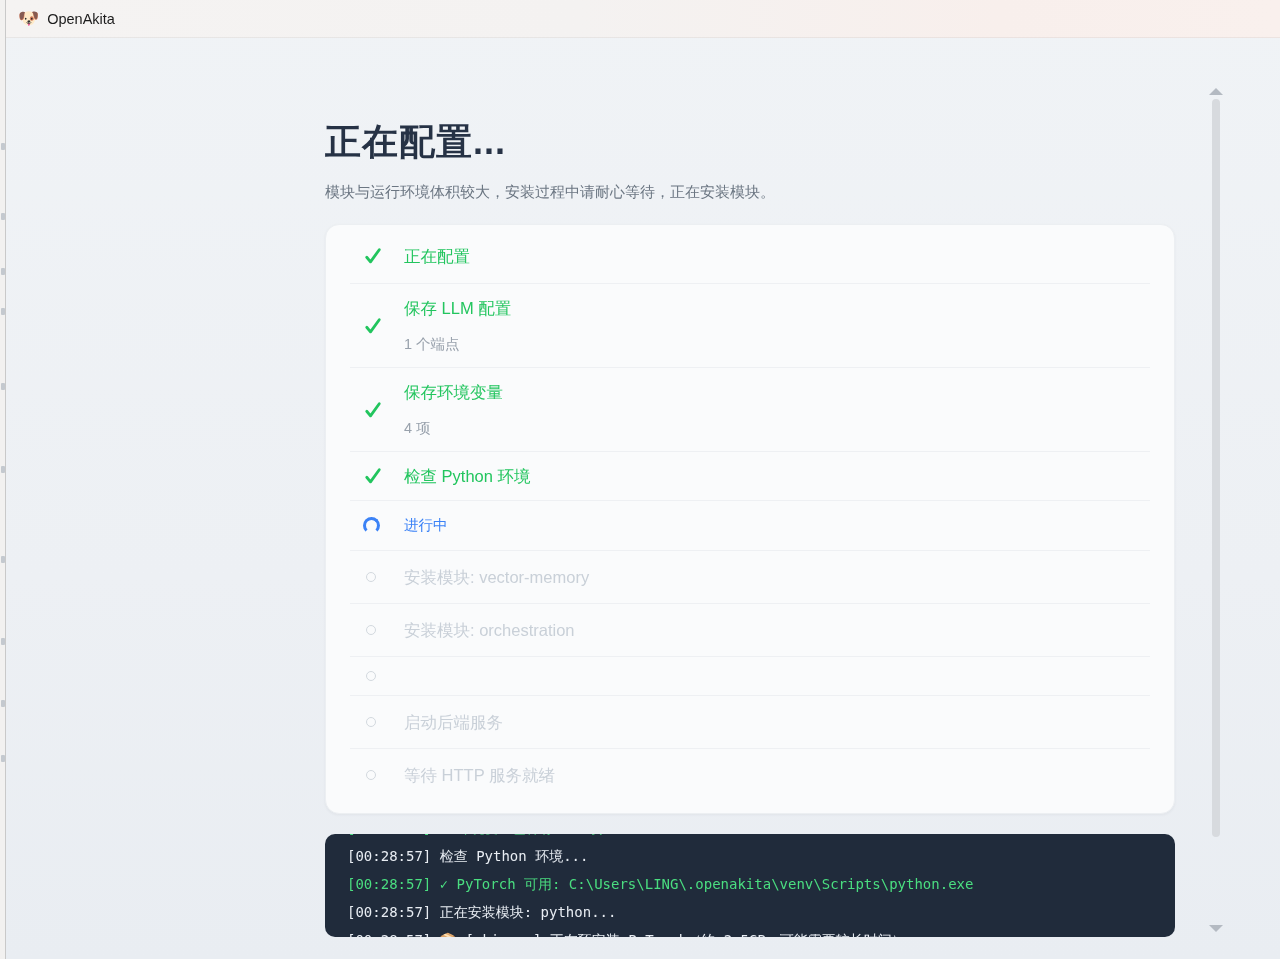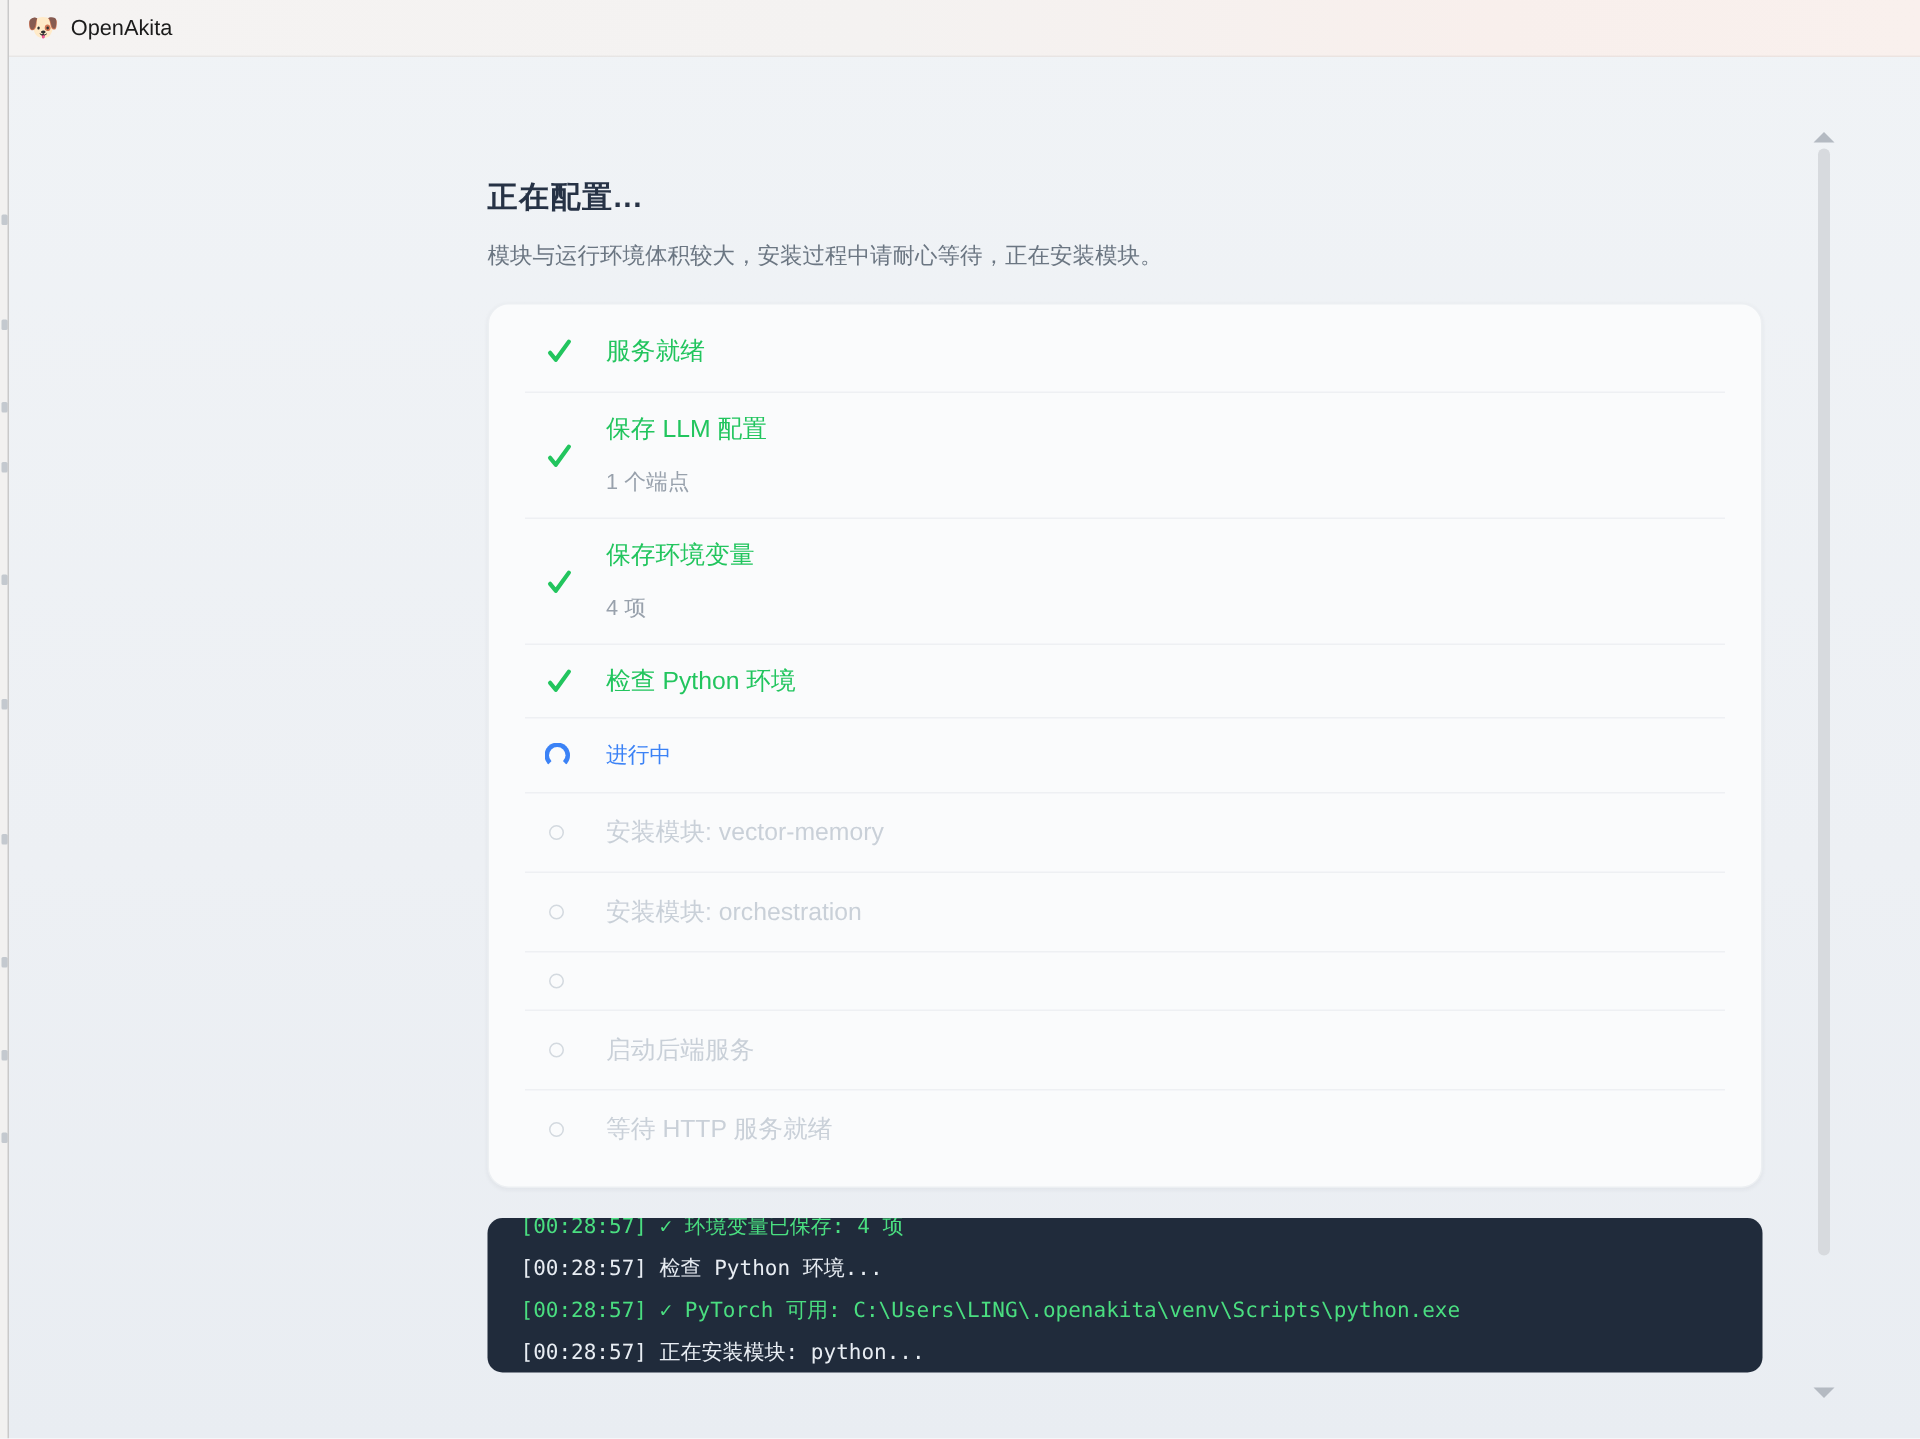--- a/index.html
+++ b/index.html
@@ -16,21 +16,21 @@
   .titlebar { position:absolute; left:6px; top:0; width:1274px; height:38px;
     background:linear-gradient(90deg,#f5f3f2 0%,#f4f2f1 45%,#f8efec 78%,#f9f0ed 100%);
     border-bottom:1px solid rgba(0,0,0,0.05);
     display:flex; align-items:center; padding-left:12px; z-index:4; }
   .titlebar .app-ico { font-size:17px; line-height:1; margin-right:8px; }
   .titlebar .app-title { font-size:14.5px; color:#1b1b1b; }
 
   .main { position:absolute; left:6px; top:38px; width:1274px; height:921px; overflow:hidden; }
   .content { position:absolute; left:319px; top:0; width:850px; }
 
-  .page-heading { margin-top:80px; font-size:20px; font-weight:800; color:#263245; letter-spacing:1px; }
+  .page-heading { margin-top:80px; font-size:36px; font-weight:800; color:#263245; letter-spacing:1px; }
   .page-subheading { margin-top:16px; font-size:15px; color:#6b7682; }
 
   
   .card { margin-top:22px; width:850px; background:#fafbfc; border:1px solid #eceff2;
     border-radius:14px; box-shadow:0 1px 3px rgba(30,40,60,.05); }
   .steps { padding:4px 24px 12px; }
   .step { display:flex; align-items:center; border-bottom:1px solid #eef0f3; }
   .step:last-child { border-bottom:none; }
   .step.single { padding:15px 4px; }
   .step.double { padding:12px 4px; }
@@ -47,21 +47,21 @@
 
   .check-icon svg { display:block; }
   .spinner { width:17px; height:17px; border-radius:50%;
     border:3px solid #3b82f6; border-bottom-color:transparent;
     animation:spin 1s linear infinite; }
   @keyframes spin { from{transform:rotate(-15deg);} to{transform:rotate(345deg);} }
   .circle { width:10px; height:10px; border:1.5px solid #d3d9df; border-radius:50%; margin-left:3px; }
 
   
   .terminal { margin-top:20px; width:850px; height:103px; background:#202b3b;
-    border-radius:10px; overflow:hidden; padding:12px 22px;
+    border-radius:10px; overflow:hidden; padding:0 22px;
     font-family:"DejaVu Sans Mono","Liberation Mono",monospace; font-size:14px; }
   .t-inner { margin-top:-20px; }
   .t-line { line-height:28px; white-space:nowrap; color:#e8edf3; }
   .t-line.green { color:#4ade80; }
 
   
   .sb-thumb { position:absolute; left:1212px; top:99px; width:8px; height:738px;
     background:#d7dade; border-radius:4px; z-index:6; }
   .sb-arrow { position:absolute; left:1209px; width:0; height:0; z-index:6;
     border-left:7px solid transparent; border-right:7px solid transparent; }
@@ -100,21 +100,21 @@
 
         <div class="step done single">
           <div class="icon-col">
               <span class="check-icon">
             <svg width="20" height="20" viewBox="0 0 24 24" fill="none">
                   <path d="M4.5 13.5l4.5 5.5L19.5 4.5" stroke="#22c55e" stroke-width="3.4" stroke-linecap="round" stroke-linejoin="round"></path>
                 </svg>
           </span>
             </div>
           <div class="step-text">
-              <div class="step-label">服务就绪</div>
+              <div class="step-label">正在配置</div>
             </div>
         </div>
 
         <div class="step done double">
           <div class="icon-col">
               <span class="check-icon">
             <svg width="20" height="20" viewBox="0 0 24 24" fill="none">
                   <path d="M4.5 13.5l4.5 5.5L19.5 4.5" stroke="#22c55e" stroke-width="3.4" stroke-linecap="round" stroke-linejoin="round"></path>
                 </svg>
           </span>

